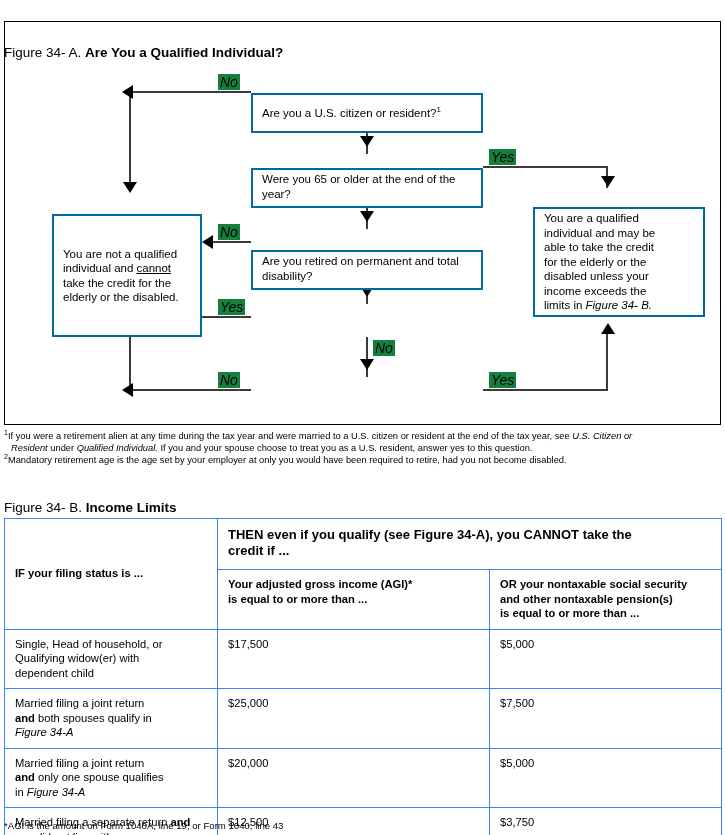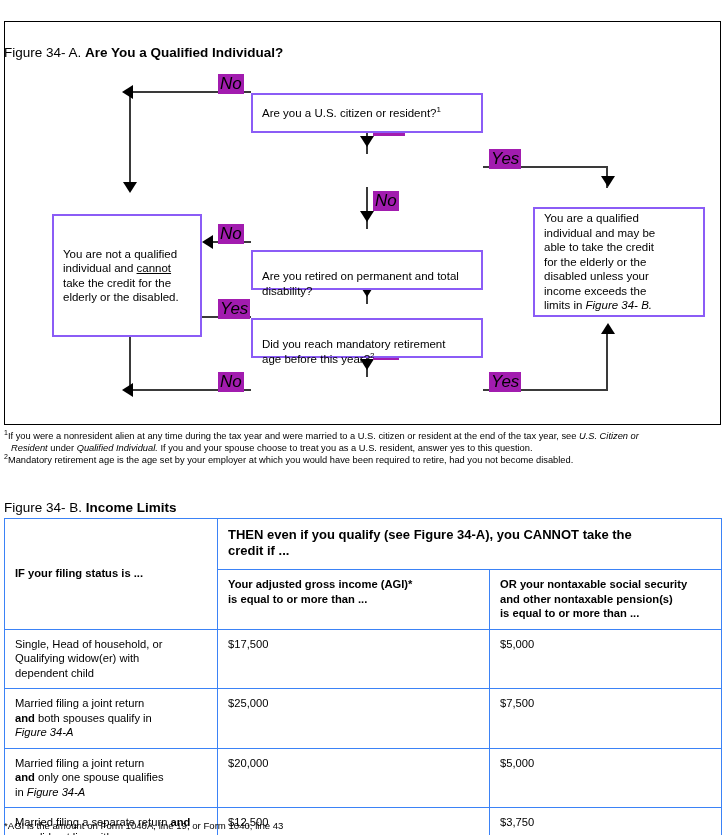--- a/index.html
+++ b/index.html
@@ -34,26 +34,26 @@
     left: 4px;
     top: 21px;
     width: 717px;
     height: 404px;
     border: 1px solid #000;
     box-sizing: border-box;
   }
 
   .fc-box {
     position: absolute;
-    border: 2px solid #8b5cf6;
+    border: 2px solid #0369a1;
     box-sizing: border-box;
     background: #fff;
     font-size: 11.5px;
     line-height: 14.5px;
-    padding: 17px 9px;
+    padding: 2px 9px;
     z-index: 5;
   }
   .fc-box.center-v { display: flex; align-items: center; }
   .fc-box sup { font-size: 8px; vertical-align: super; line-height: 0; }
   .fc-box u { text-decoration: underline; }
   .fc-box i { font-style: italic; }
 
   #start-here {
     position: absolute;
     left: 246px;
@@ -88,24 +88,24 @@
     position: absolute;
     width: 0; height: 0;
     z-index: 3;
   }
   .arrow-down  { border-left: 7px solid transparent; border-right: 7px solid transparent; border-top: 11px solid #000; }
   .arrow-up    { border-left: 7px solid transparent; border-right: 7px solid transparent; border-bottom: 11px solid #000; }
   .arrow-left  { border-top: 7px solid transparent; border-bottom: 7px solid transparent; border-right: 11px solid #000; }
 
   .edge-label {
     position: absolute;
-    font-size: 17px;
+    font-size: 14px;
     font-style: italic;
     z-index: 4;
-    background: #a21caf;
+    background: #15803d;
     padding: 0 2px;
     white-space: nowrap;
   }
 
   
   #fc-footnotes {
     position: absolute;
     left: 4px;
     top: 430px;
     width: 716px;
@@ -176,28 +176,28 @@
 </div>
 
 <div id="flowchart">
 
   <div id="start-here"></div>
 
   <div class="fc-box center-v" id="box-citizen">
     <span><span>Are you a U.S. citizen or resident?</span><sup>1</sup></span>
   </div>
 
+  <div class="fc-box" id="box-65">
+    <span>Were you 65 or older at the end of the year?</span>
+  </div>
 
   <div class="fc-box" id="box-retired">
     <span>Are you retired on permanent and total disability?</span>
   </div>
 
-  <div class="fc-box" id="box-mandatory">
-    <span><span>Did you reach mandatory retirement</span><br><span>age before this year?</span><sup>2</sup></span>
-  </div>
 
 
   <div class="fc-box center-v" id="box-not-qual">
     <span>
       <span>You are not a qualified</span><br>
       <span>individual and </span><u>cannot</u><br>
       <span>take the credit for the</span><br>
       <span>elderly or the disabled.</span>
     </span>
   </div>
@@ -257,25 +257,25 @@
 
   <div class="line-h" style="left:478px; top:367px; width:125px;"></div>
   <div class="line-v" style="left:601px; top:312px; height:57px;"></div>
   <div class="arrow arrow-up" style="left:596px; top:301px;"></div>
   <div class="edge-label" style="left:484px; top:350px;">Yes</div>
 
 </div>
 
 <div id="fc-footnotes">
   <div class="fn fn-1">
-    <sup>1</sup><span>If you were a nonresident alien at any time during the tax year and were married to a U.S. citizen or resident at the end of the tax year, see </span><i>U.S. Citizen or</i>
+    <sup>1</sup><span>If you were a retirement alien at any time during the tax year and were married to a U.S. citizen or resident at the end of the tax year, see </span><i>U.S. Citizen or</i>
     <span class="indent"><i>Resident</i><span> under </span><i>Qualified Individual.</i><span> If you and your spouse choose to treat you as a U.S. resident, answer yes to this question.</span></span>
   </div>
   <div class="fn fn-2">
-    <sup>2</sup><span>Mandatory retirement age is the age set by your employer at which you would have been required to retire, had you not become disabled.</span>
+    <sup>2</sup><span>Mandatory retirement age is the age set by your employer at only you would have been required to retire, had you not become disabled.</span>
   </div>
 </div>
 
 <div class="fig-caption" id="fig-b-caption">
   <span class="fig-label">Figure 34- B.</span>
   <span class="fig-title">Income Limits</span>
 </div>
 
 <table id="limits-table">
   <colgroup>

